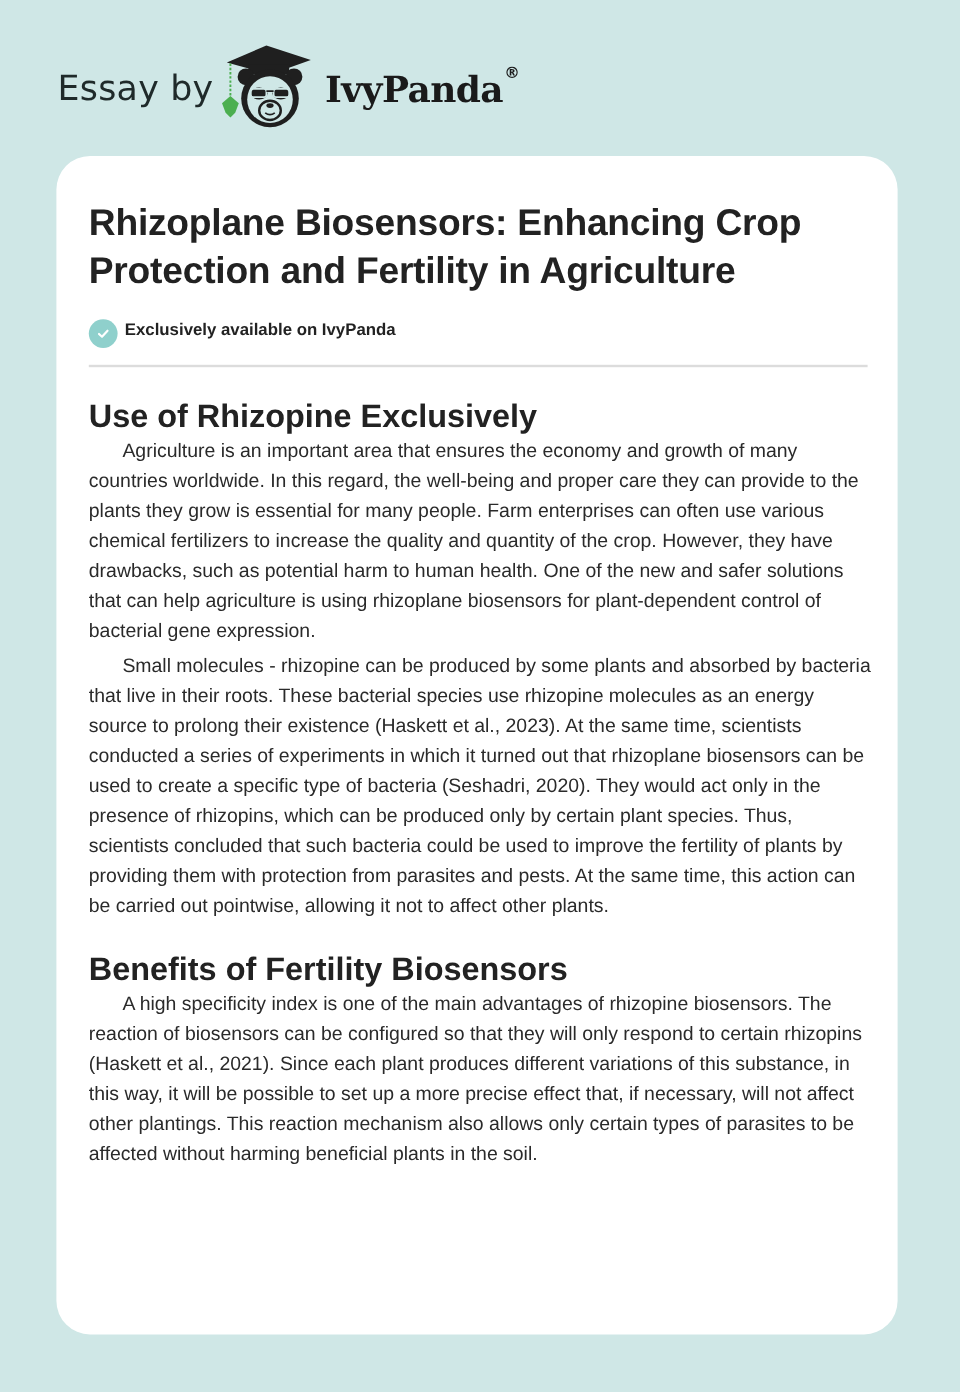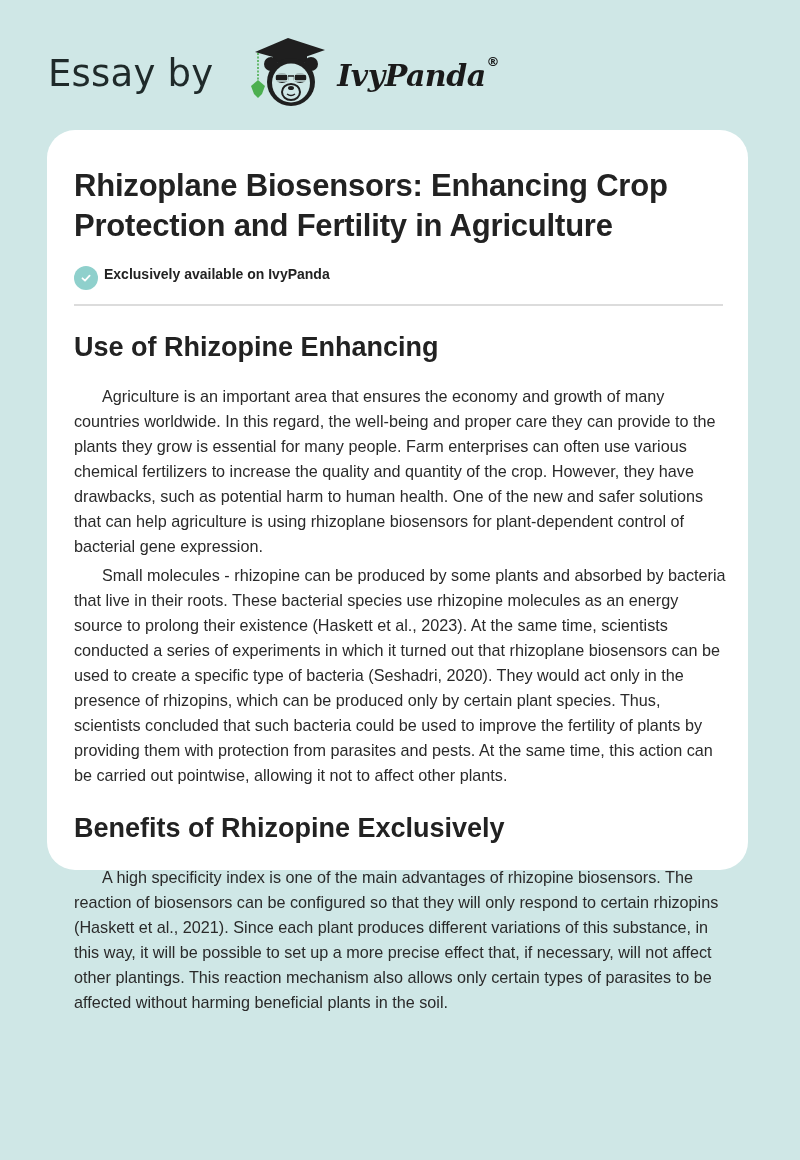--- a/index.html
+++ b/index.html
@@ -18,55 +18,54 @@
     .brand {
       position: absolute;
       left: 48px;
       top: 34px;
       height: 76px;
       display: flex;
       align-items: center;
     }
     .brand .essay-by {
       font-family: "DejaVu Sans", sans-serif;
-      font-size: 37px;
+      font-size: 29px;
       color: #1f2a2a;
       letter-spacing: 0.2px;
-      margin-right: 32px;
+      margin-right: 1px;
       margin-top: 2px;
     }
     .brand .logo {
       width: 86px;
       height: 76px;
       margin-right: 6px;
     }
     .brand .wordmark {
       font-family: "DejaVu Serif", serif;
       font-weight: bold;
       font-size: 30px;
       color: #1a1a1a;
       margin-top: 6px;
       letter-spacing: -0.5px;
-      font-style: italic;
     }
     .brand .reg {
       font-family: "DejaVu Sans", sans-serif;
       font-size: 13px;
       font-weight: bold;
       vertical-align: top;
       position: relative;
       top: -4px;
       margin-left: 1px;
     }
     .card {
       position: absolute;
       left: 47px;
       top: 130px;
       width: 701px;
-      height: 740px;
+      height: 982px;
       background: #ffffff;
       border-radius: 28px;
       box-sizing: border-box;
       padding: 36px 17px 0 27px;
     }
     .title {
       margin: 0;
       font-family: "Liberation Sans", sans-serif;
       font-weight: bold;
       font-size: 31px;
@@ -111,21 +110,21 @@
     .section-heading.second {
       margin-top: 23px;
     }
     .para {
       margin: 0;
       font-size: 16.2px;
       line-height: 25px;
       color: #2a2a2a;
       text-indent: 28px;
     }
-    .para.first { margin-top: 20px; }
+    .para.first { }
     .para.next { margin-top: 4px; }
   </style>
 </head>
 <body>
 
 <div class="brand">
   <span class="essay-by">Essay by</span>
   <svg class="logo" viewBox="0 0 86 76">
 
     <polygon points="10,18 43,4 80,16 46,28" fill="#1f1f1f"></polygon>
@@ -160,22 +159,22 @@
       <svg width="12" height="12" viewBox="0 0 12 12">
           <path d="M2.5,6.3 L5,8.6 L9.6,3.6" fill="none" stroke="#ffffff" stroke-width="1.8" stroke-linecap="round" stroke-linejoin="round"></path>
         </svg>
     </span>
     <span class="exclusive-text">Exclusively available on IvyPanda</span>
   </div>
 
   <div class="divider"></div>
 
   <section>
-    <h2 class="section-heading">Use of Rhizopine Enhancing</h2>
+    <h2 class="section-heading">Use of Rhizopine Exclusively</h2>
     <p class="para first">Agriculture is an important area that ensures the economy and growth of many countries worldwide. In this regard, the well-being and proper care they can provide to the plants they grow is essential for many people. Farm enterprises can often use various chemical fertilizers to increase the quality and quantity of the crop. However, they have drawbacks, such as potential harm to human health. One of the new and safer solutions that can help agriculture is using rhizoplane biosensors for plant-dependent control of bacterial gene expression.</p>
     <p class="para next">Small molecules - rhizopine can be produced by some plants and absorbed by bacteria that live in their roots. These bacterial species use rhizopine molecules as an energy source to prolong their existence (Haskett et al., 2023). At the same time, scientists conducted a series of experiments in which it turned out that rhizoplane biosensors can be used to create a specific type of bacteria (Seshadri, 2020). They would act only in the presence of rhizopins, which can be produced only by certain plant species. Thus, scientists concluded that such bacteria could be used to improve the fertility of plants by providing them with protection from parasites and pests. At the same time, this action can be carried out pointwise, allowing it not to affect other plants.</p>
   </section>
 
   <section>
-    <h2 class="section-heading second">Benefits of Rhizopine Exclusively</h2>
+    <h2 class="section-heading second">Benefits of Fertility Biosensors</h2>
     <p class="para first">A high specificity index is one of the main advantages of rhizopine biosensors. The reaction of biosensors can be configured so that they will only respond to certain rhizopins (Haskett et al., 2021). Since each plant produces different variations of this substance, in this way, it will be possible to set up a more precise effect that, if necessary, will not affect other plantings. This reaction mechanism also allows only certain types of parasites to be affected without harming beneficial plants in the soil.</p>
   </section>
 </main>
 
 </body></html>

